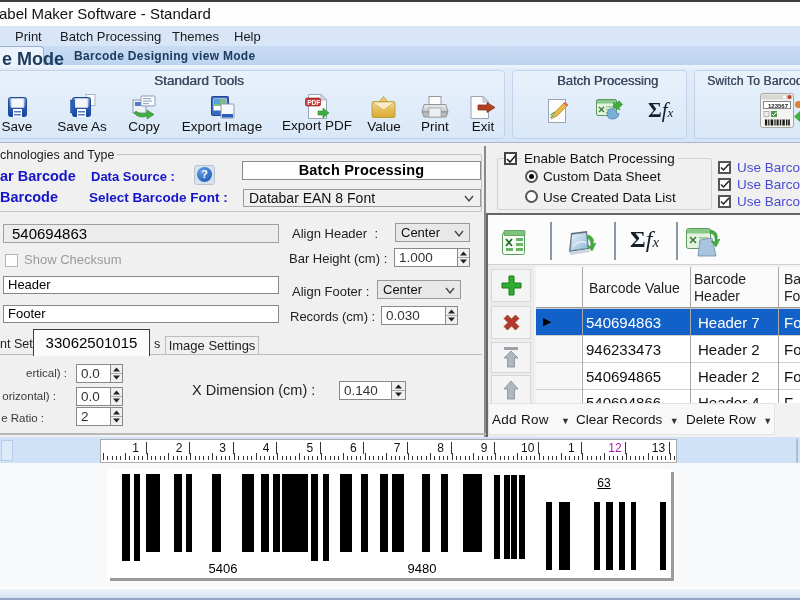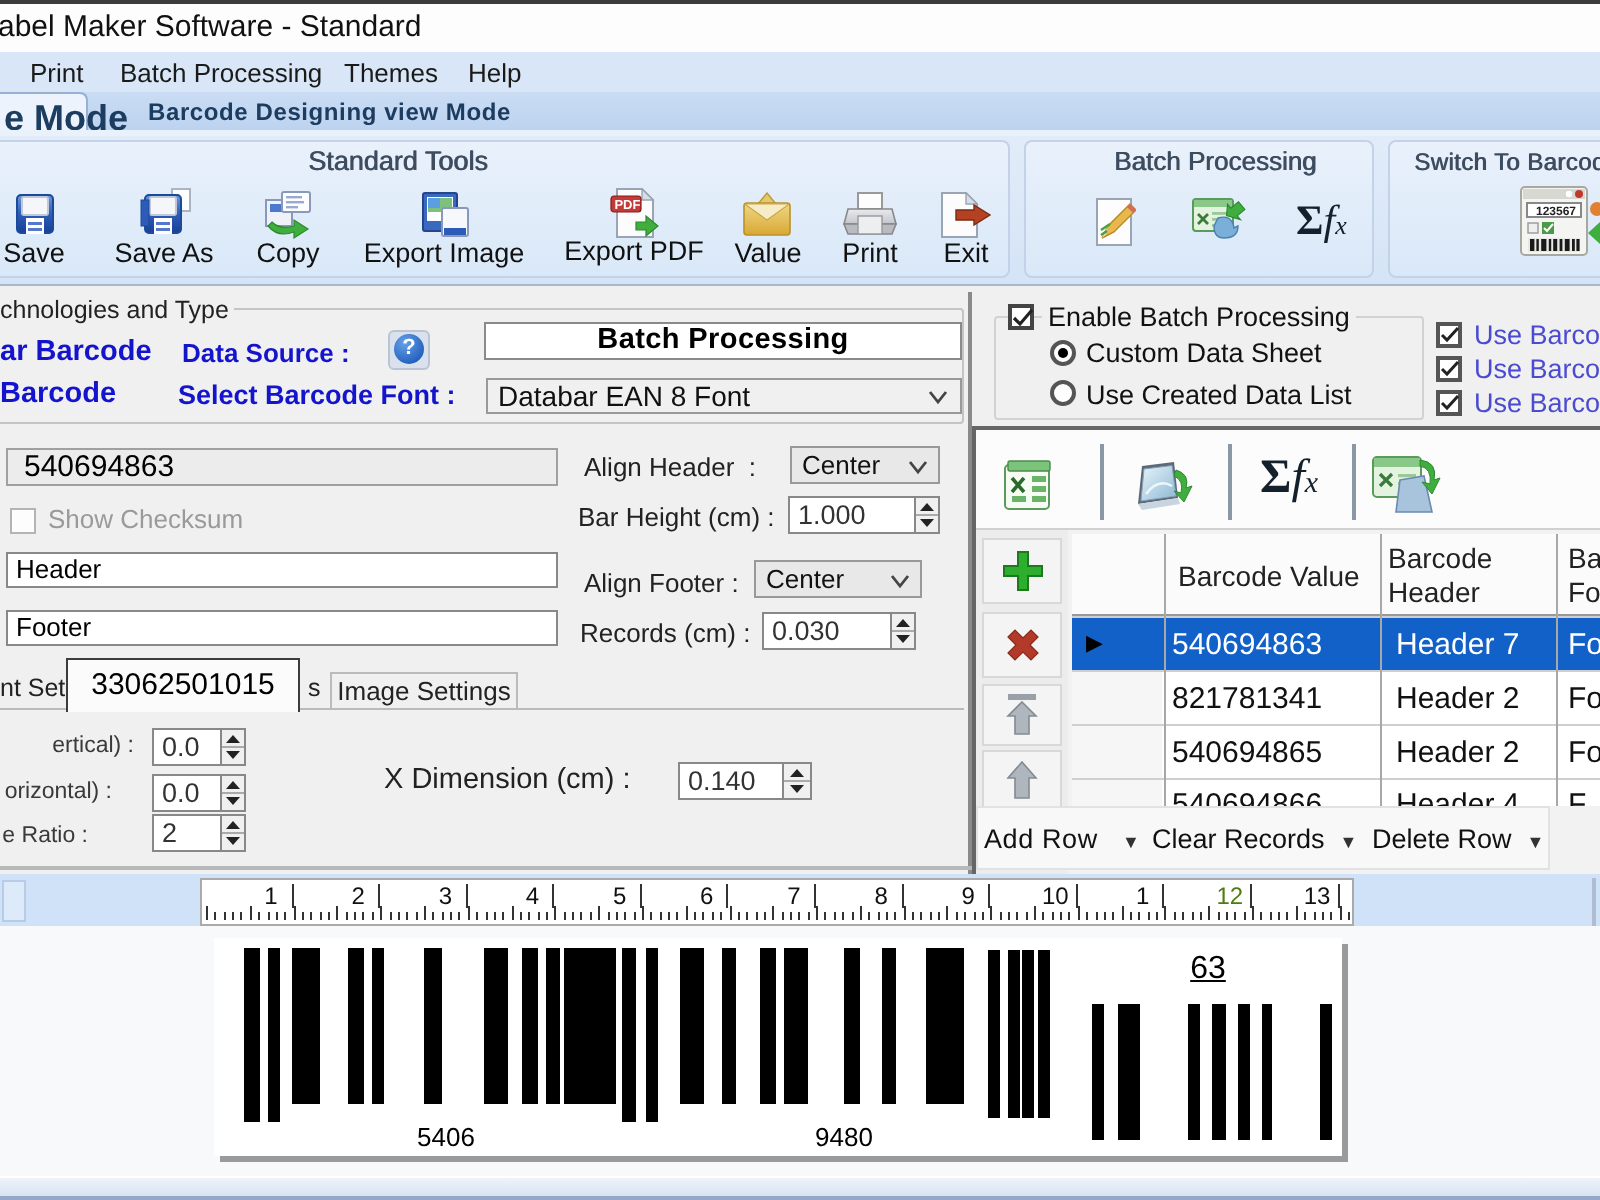--- a/index.html
+++ b/index.html
@@ -373,21 +373,21 @@
 <div class="lbl" style="left:784px;top:271px;font-size:14px;color:#222;line-height:17px;">Ba<br>Fo</div>
 
 <div class="abs" style="left:536px;top:309px;width:264px;height:26px;background:#1161c8;overflow:hidden;">
   <div class="lbl" style="left:50px;top:5px;font-size:15px;color:#fff;">540694863</div>
   <div class="lbl" style="left:162px;top:5px;font-size:15px;color:#fff;">Header 7</div>
   <div class="lbl" style="left:248px;top:5px;font-size:15px;color:#fff;">Fo</div>
   <div class="lbl" style="left:7px;top:6px;font-size:11px;color:#000;">▶</div>
 </div>
 <div class="abs" style="left:536px;top:336px;width:264px;height:26px;background:#fff;overflow:hidden;">
   <div class="abs" style="left:0;top:0;width:45px;height:26px;background:#f6f6f6;"></div>
-  <div class="lbl" style="left:50px;top:5px;font-size:15px;color:#111;">821781341</div>
+  <div class="lbl" style="left:50px;top:5px;font-size:15px;color:#111;">946233473</div>
   <div class="lbl" style="left:162px;top:5px;font-size:15px;color:#111;">Header 2</div>
   <div class="lbl" style="left:248px;top:5px;font-size:15px;color:#111;">Fo</div>
 </div>
 <div class="abs" style="left:536px;top:363px;width:264px;height:26px;background:#fff;overflow:hidden;">
   <div class="abs" style="left:0;top:0;width:45px;height:26px;background:#f6f6f6;"></div>
   <div class="lbl" style="left:50px;top:5px;font-size:15px;color:#111;">540694865</div>
   <div class="lbl" style="left:162px;top:5px;font-size:15px;color:#111;">Header 2</div>
   <div class="lbl" style="left:248px;top:5px;font-size:15px;color:#111;">Fo</div>
 </div>
 <div class="abs" style="left:536px;top:390px;width:264px;height:13px;background:#fff;overflow:hidden;">
@@ -424,21 +424,21 @@
 <div class="lbl" style="left:296.0px;top:1px;font-size:12px;color:#111;transform:translateX(-50%);">7</div>
 <div class="abs" style="left:306.0px;top:2px;width:1px;height:12px;background:#333;"></div>
 <div class="lbl" style="left:339.6px;top:1px;font-size:12px;color:#111;transform:translateX(-50%);">8</div>
 <div class="abs" style="left:349.6px;top:2px;width:1px;height:12px;background:#333;"></div>
 <div class="lbl" style="left:383.1px;top:1px;font-size:12px;color:#111;transform:translateX(-50%);">9</div>
 <div class="abs" style="left:393.1px;top:2px;width:1px;height:12px;background:#333;"></div>
 <div class="lbl" style="left:426.7px;top:1px;font-size:12px;color:#111;transform:translateX(-50%);">10</div>
 <div class="abs" style="left:436.7px;top:2px;width:1px;height:12px;background:#333;"></div>
 <div class="lbl" style="left:470.3px;top:1px;font-size:12px;color:#111;transform:translateX(-50%);">1</div>
 <div class="abs" style="left:480.3px;top:2px;width:1px;height:12px;background:#333;"></div>
-<div class="lbl" style="left:513.9px;top:1px;font-size:12px;color:#4d7c0f;transform:translateX(-50%);">12</div>
+<div class="lbl" style="left:513.9px;top:1px;font-size:12px;color:#a21caf;transform:translateX(-50%);">12</div>
 <div class="abs" style="left:523.9px;top:2px;width:1px;height:12px;background:#333;"></div>
 <div class="lbl" style="left:557.5px;top:1px;font-size:12px;color:#111;transform:translateX(-50%);">13</div>
 <div class="abs" style="left:567.5px;top:2px;width:1px;height:12px;background:#333;"></div>
 <div class="abs" style="left:2.0px;bottom:2px;width:1px;height:7px;background:#333;"></div>
 <div class="abs" style="left:6.4px;bottom:2px;width:1px;height:4px;background:#333;"></div>
 <div class="abs" style="left:10.7px;bottom:2px;width:1px;height:4px;background:#333;"></div>
 <div class="abs" style="left:15.1px;bottom:2px;width:1px;height:4px;background:#333;"></div>
 <div class="abs" style="left:19.4px;bottom:2px;width:1px;height:4px;background:#333;"></div>
 <div class="abs" style="left:23.8px;bottom:2px;width:1px;height:7px;background:#333;"></div>
 <div class="abs" style="left:28.1px;bottom:2px;width:1px;height:4px;background:#333;"></div>
@@ -596,16 +596,16 @@
 <div class="abs" style="left:519px;top:475px;width:6px;height:84px;background:#000;"></div>
 <div class="abs" style="left:546px;top:502px;width:6px;height:68px;background:#000;"></div>
 <div class="abs" style="left:559px;top:502px;width:11px;height:68px;background:#000;"></div>
 <div class="abs" style="left:594px;top:502px;width:6px;height:68px;background:#000;"></div>
 <div class="abs" style="left:606px;top:502px;width:7px;height:68px;background:#000;"></div>
 <div class="abs" style="left:619px;top:502px;width:6px;height:68px;background:#000;"></div>
 <div class="abs" style="left:631px;top:502px;width:5px;height:68px;background:#000;"></div>
 <div class="abs" style="left:660px;top:502px;width:6px;height:68px;background:#000;"></div>
 <div class="lbl" style="left:223px;top:561px;font-size:13px;color:#000;transform:translateX(-50%);">5406</div>
 <div class="lbl" style="left:422px;top:561px;font-size:13px;color:#000;transform:translateX(-50%);">9480</div>
-<div class="lbl" style="left:604px;top:476px;font-size:16px;color:#000;transform:translateX(-50%);text-decoration:underline;">63</div>
+<div class="lbl" style="left:604px;top:476px;font-size:12px;color:#000;transform:translateX(-50%);text-decoration:underline;">63</div>
 
 <div class="abs" style="left:0;top:588px;width:800px;height:12px;background:linear-gradient(#eef3fa,#d3dfef);border-top:1px solid #fff;"></div>
 <div class="abs" style="left:0;top:598px;width:800px;height:2px;background:#93a7c6;"></div>
 
 </body></html>

